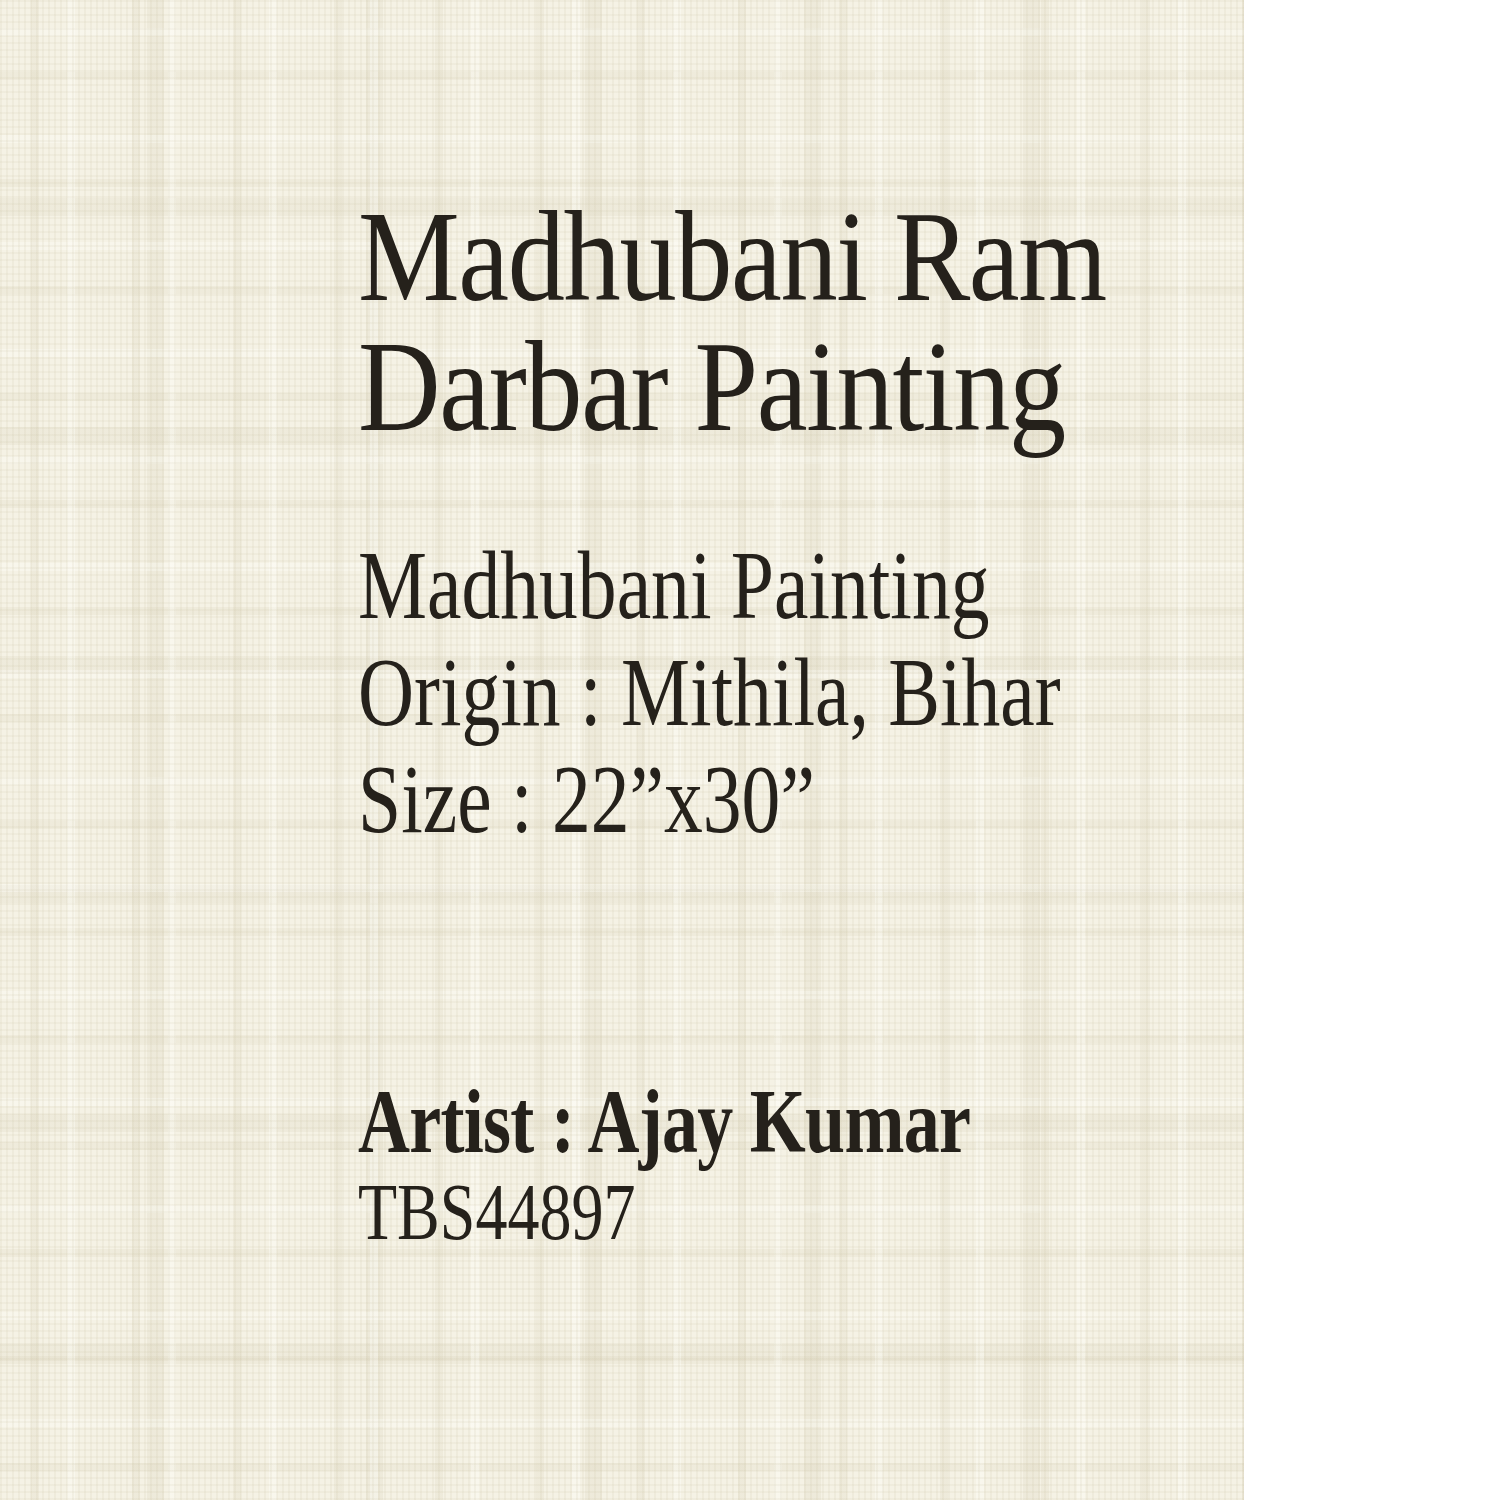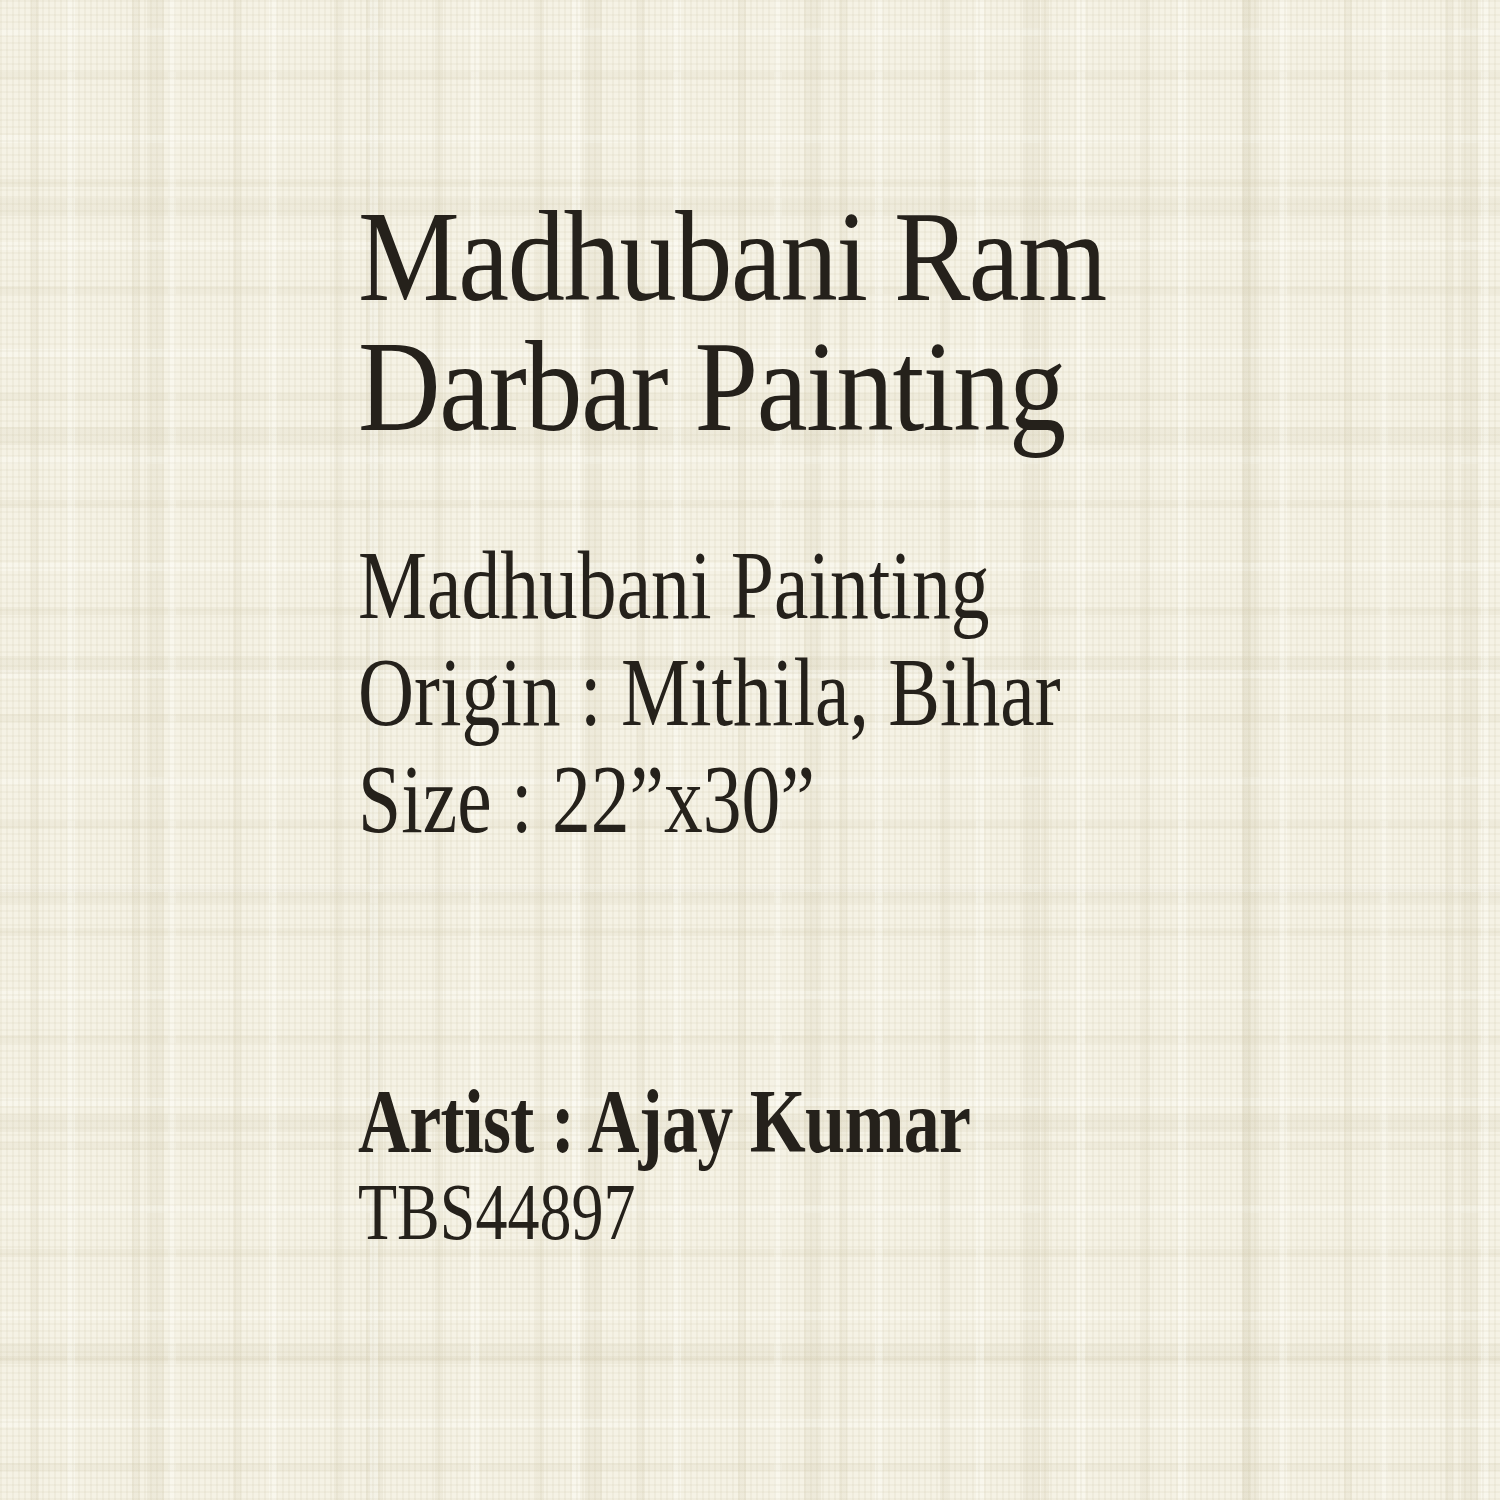--- a/index.html
+++ b/index.html
@@ -8,21 +8,21 @@
   }
   *{margin:0;padding:0;box-sizing:border-box;}
   html,body{width:1500px;height:1500px;}
   body{
     font-family:"Liberation Serif","DejaVu Serif",serif;
     color:var(--ink);
   }
   
   .canvas{
     position:relative;
-    width:1500px;height:1500px;
+    width:1244px;height:1500px;
     overflow:hidden;
     background-color:var(--bg);
     background-image:
       repeating-linear-gradient(90deg, rgba(203,195,166,.15) 0 2px, rgba(255,255,255,0) 2px 6px),
       repeating-linear-gradient(0deg,  rgba(203,195,166,.13) 0 2px, rgba(255,255,255,0) 2px 7px),
       repeating-linear-gradient(90deg, rgba(255,255,255,0) 0 31px, rgba(198,189,157,.14) 31px 39px, rgba(255,255,255,0) 39px 67px, rgba(255,255,250,.38) 67px 75px, rgba(255,255,255,0) 75px 101px),
       repeating-linear-gradient(0deg,  rgba(255,255,255,0) 0 29px, rgba(198,189,157,.13) 29px 37px, rgba(255,255,255,0) 37px 73px, rgba(255,255,250,.32) 73px 81px, rgba(255,255,255,0) 81px 107px),
       repeating-linear-gradient(90deg, rgba(255,255,255,0) 0 147px, rgba(186,177,144,.12) 147px 164px, rgba(255,255,255,0) 164px 219px),
       repeating-linear-gradient(0deg,  rgba(255,255,255,0) 0 139px, rgba(186,177,144,.11) 139px 157px, rgba(255,255,255,0) 157px 229px);
   }

